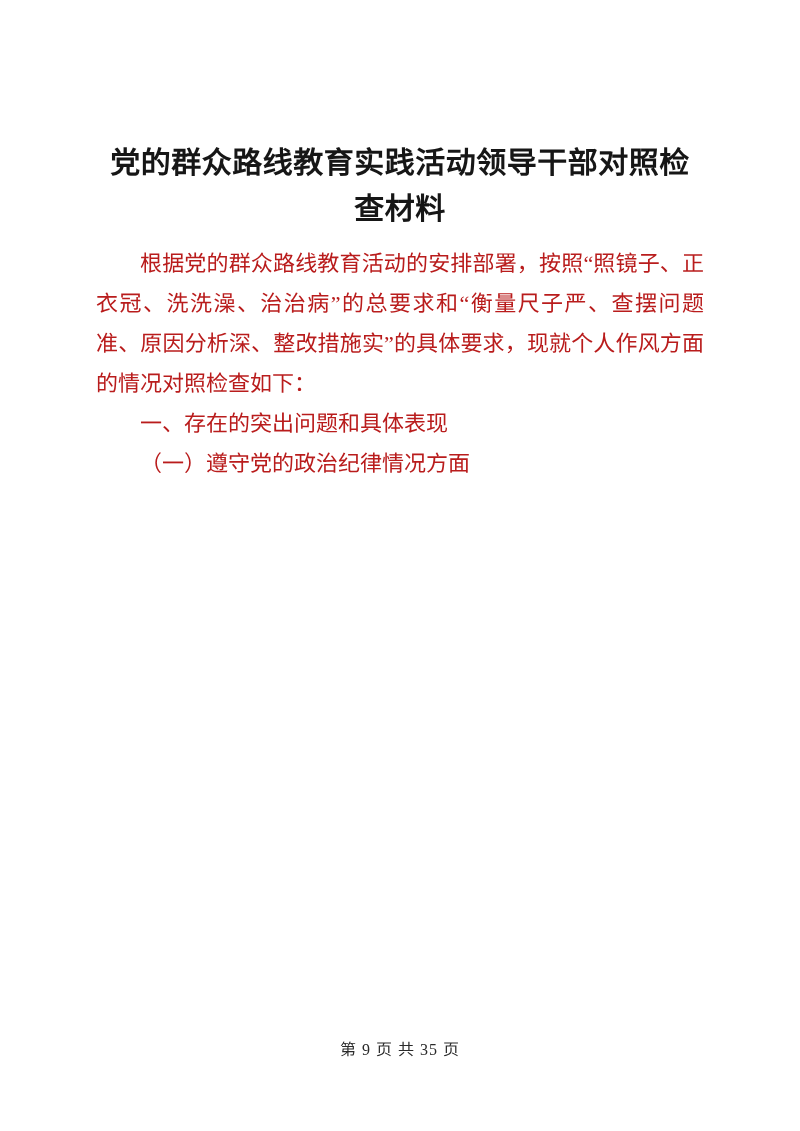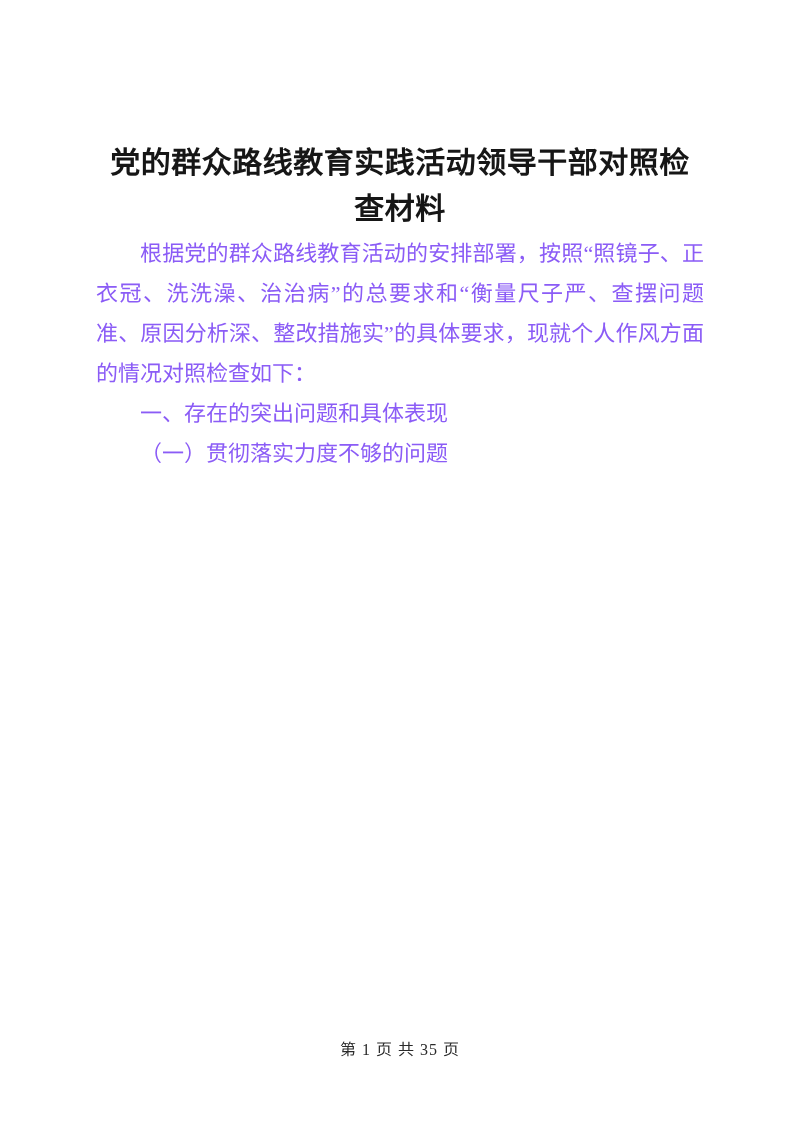--- a/index.html
+++ b/index.html
@@ -22,28 +22,28 @@
     left: 96px;
     width: 608px;
   }
   .doc-title {
     font-size: 30px;
     line-height: 46px;
     font-weight: bold;
     text-align: center;
     color: #161616;
     letter-spacing: 0.5px;
-    margin-bottom: 2px;
+    margin-bottom: 12px;
   }
   .doc-body p {
     font-size: 22px;
     line-height: 40px;
     text-align: justify;
     text-indent: 2em;
-    color: #8b5cf6;
+    color: #b91c1c;
     word-break: break-all;
   }
   .footer {
     position: absolute;
     top: 1038px;
     left: 0;
     width: 100%;
     text-align: center;
     font-size: 16px;
     line-height: 24px;
@@ -53,19 +53,19 @@
 </style>
 </head>
 <body>
 
 <div class="page">
   <div class="content">
     <h1 class="doc-title">党的群众路线教育实践活动领导干部对照检查材料</h1>
     <div class="doc-body">
       <p>根据党的群众路线教育活动的安排部署，按照“照镜子、正衣冠、洗洗澡、治治病”的总要求和“衡量尺子严、查摆问题准、原因分析深、整改措施实”的具体要求，现就个人作风方面的情况对照检查如下：</p>
       <p>一、存在的突出问题和具体表现</p>
-      <p>（一）贯彻落实力度不够的问题</p>
+      <p>（一）遵守党的政治纪律情况方面</p>
     </div>
   </div>
   <div class="footer">
-    <span>第 1 页  共 35 页</span>
+    <span>第 9 页  共 35 页</span>
   </div>
 </div>
 
 </body></html>

